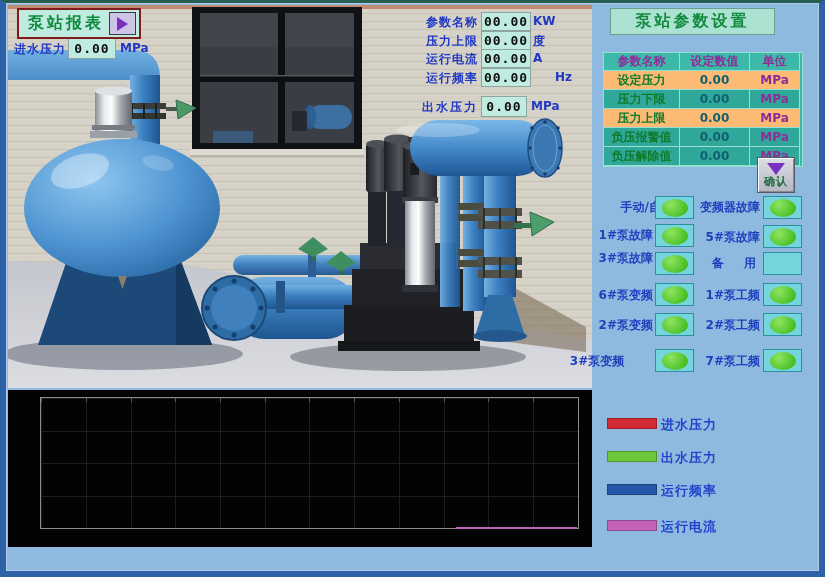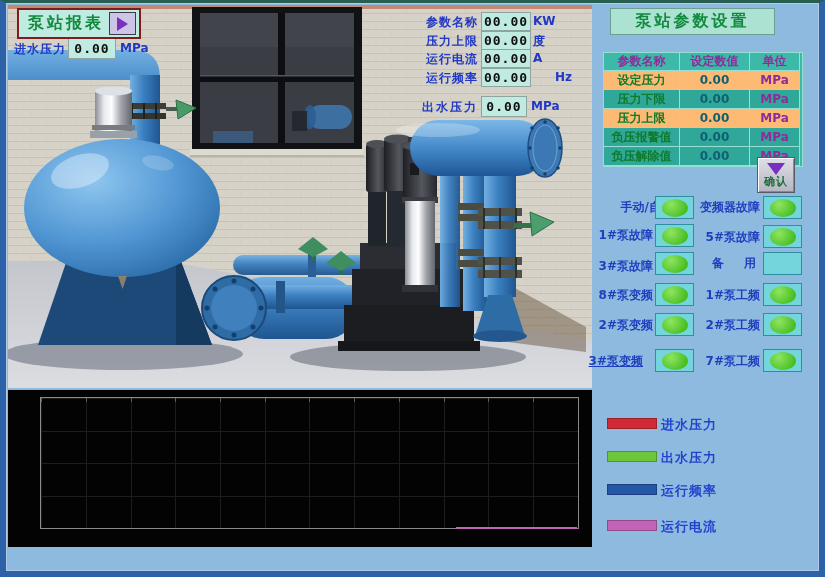--- a/index.html
+++ b/index.html
@@ -328,46 +328,46 @@
 
 <div class="abs st-label" style="left:593px;top:227px;width:60px;text-align:right;">1#泵故障</div>
 <div class="abs st-box" style="left:655px;top:224px;">
     <span class="lamp"></span>
   </div>
 <div class="abs st-label" style="left:690px;top:229px;width:70px;text-align:right;">5#泵故障</div>
 <div class="abs st-box" style="left:763px;top:225px;">
     <span class="lamp"></span>
   </div>
 
-<div class="abs st-label" style="left:593px;top:258px;width:60px;text-align:right;">3#泵故障</div>
+<div class="abs st-label" style="left:593px;top:250px;width:60px;text-align:right;">3#泵故障</div>
 <div class="abs st-box" style="left:655px;top:252px;">
     <span class="lamp"></span>
   </div>
 <div class="abs st-label" style="left:690px;top:255px;width:70px;text-align:right;letter-spacing:4px;">备　用</div>
 <div class="abs st-box" style="left:763px;top:252px;"></div>
 
-<div class="abs st-label" style="left:593px;top:287px;width:60px;text-align:right;">8#泵变频</div>
+<div class="abs st-label" style="left:593px;top:287px;width:60px;text-align:right;">6#泵变频</div>
 <div class="abs st-box" style="left:655px;top:283px;">
     <span class="lamp"></span>
   </div>
 <div class="abs st-label" style="left:690px;top:287px;width:70px;text-align:right;">1#泵工频</div>
 <div class="abs st-box" style="left:763px;top:283px;">
     <span class="lamp"></span>
   </div>
 
 <div class="abs st-label" style="left:593px;top:317px;width:60px;text-align:right;">2#泵变频</div>
 <div class="abs st-box" style="left:655px;top:313px;">
     <span class="lamp"></span>
   </div>
 <div class="abs st-label" style="left:690px;top:317px;width:70px;text-align:right;">2#泵工频</div>
 <div class="abs st-box" style="left:763px;top:313px;">
     <span class="lamp"></span>
   </div>
 
-<div class="abs st-label" style="left:583px;top:353px;width:60px;text-align:right;text-decoration:underline;">3#泵变频</div>
+<div class="abs st-label" style="left:567px;top:353px;width:60px;text-align:center;">3#泵变频</div>
 <div class="abs st-box" style="left:655px;top:349px;">
     <span class="lamp"></span>
   </div>
 <div class="abs st-label" style="left:690px;top:353px;width:70px;text-align:right;">7#泵工频</div>
 <div class="abs st-box" style="left:763px;top:349px;">
     <span class="lamp"></span>
   </div>
 
 <div class="abs legend-bar" style="left: 607px; top: 418px; background-color: rgb(210, 42, 53);"></div>
 <div class="abs legend-label" style="left:661px;top:416px;">进水压力</div>

